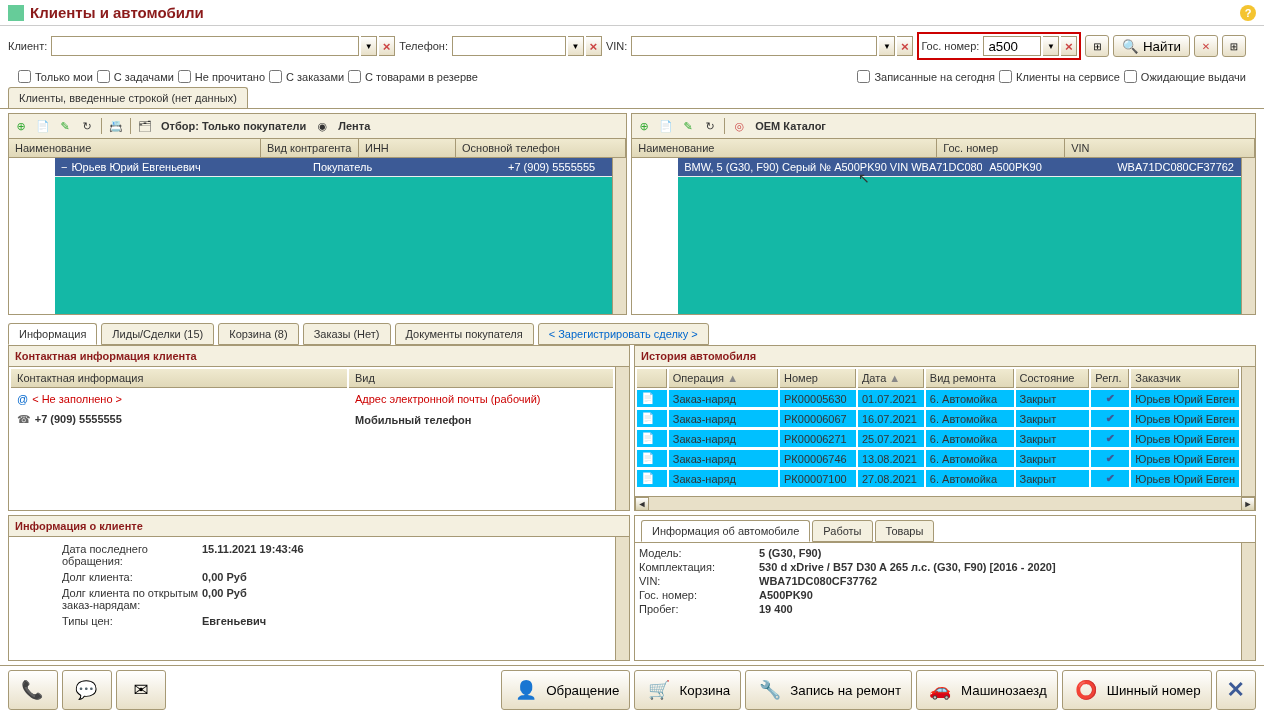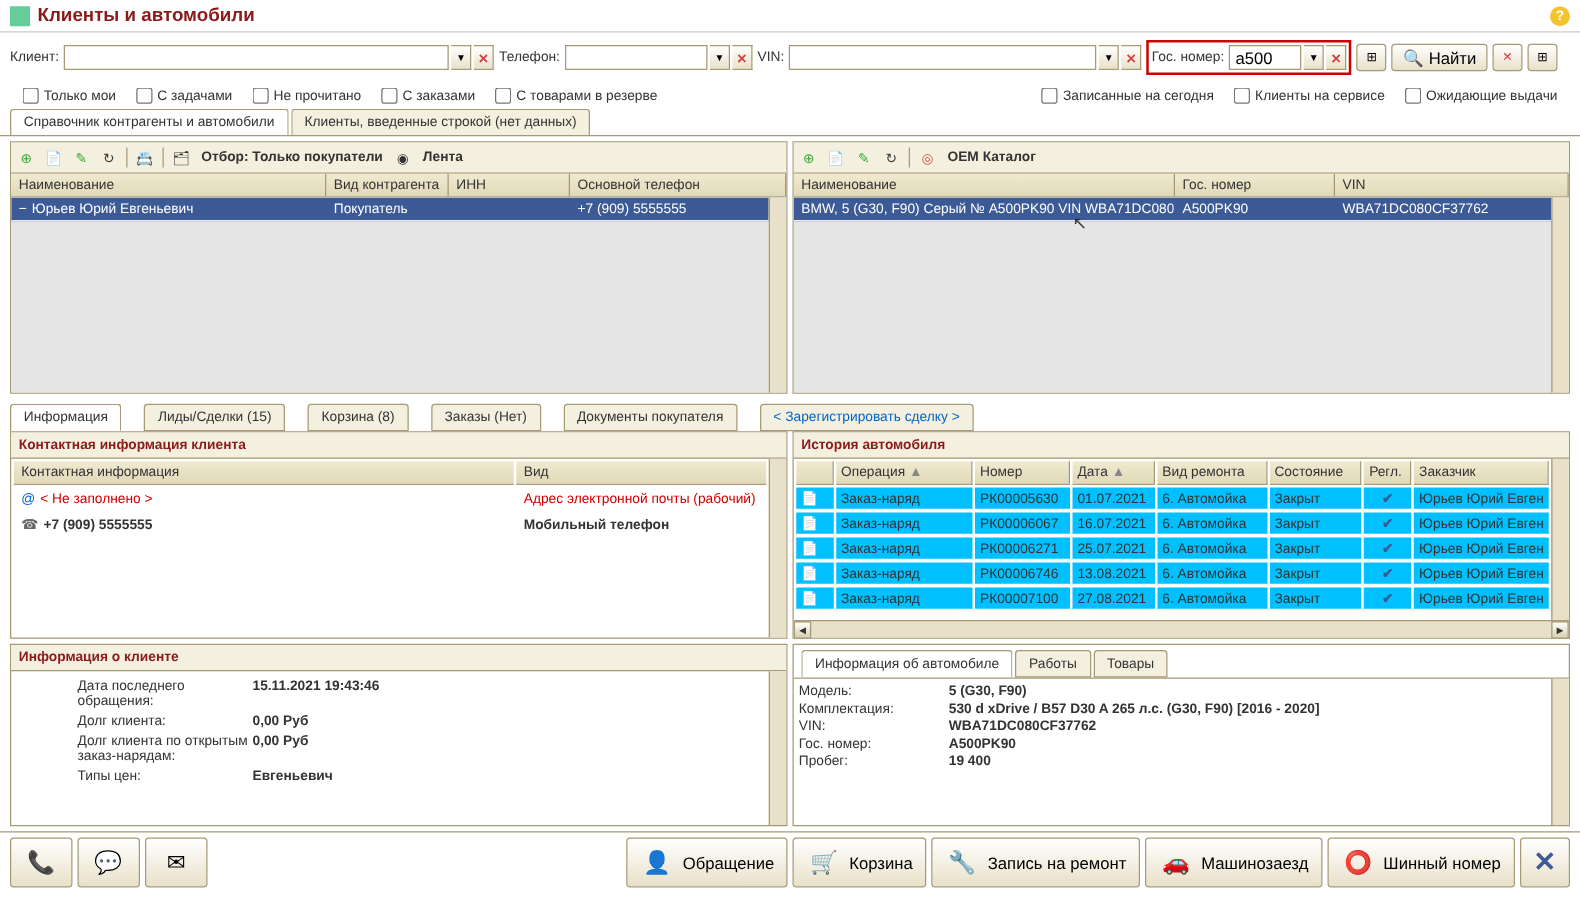--- a/index.html
+++ b/index.html
@@ -11,39 +11,39 @@
 .help-icon { width: 16px; height: 16px; border-radius: 50%; background: #f4c430; color: #fff; text-align: center; line-height: 16px; font-weight: bold; }
 .search-bar { display: flex; align-items: center; padding: 6px 8px; gap: 4px; }
 .search-group { display: flex; align-items: center; gap: 2px; }
 .search-label { margin-right: 2px; }
 .search-input { border: 1px solid #a69975; height: 20px; padding: 0 4px; background: #fff; }
 .dd-btn { width: 16px; height: 20px; border: 1px solid #a69975; border-left: none; background: linear-gradient(#fff,#e8e0c8); font-size: 8px; }
 .x-btn { width: 16px; height: 20px; border: 1px solid #a69975; border-left: none; background: linear-gradient(#fff,#e8e0c8); color: #c44; font-weight: bold; }
 .highlighted { border: 2px solid #c00; padding: 2px; position: relative; }
 .icon-btn { width: 24px; height: 22px; border: 1px solid #a69975; background: linear-gradient(#fff,#e8e0c8); border-radius: 3px; display: inline-flex; align-items: center; justify-content: center; font-size: 10px; }
 .find-btn { display: flex; align-items: center; gap: 4px; padding: 0 8px; height: 22px; border: 1px solid #a69975; background: linear-gradient(#fff,#e8e0c8); border-radius: 3px; }
-.checkbox-row { display: flex; gap: 16px; padding: 4px 18px; align-items: flex-end; }
+.checkbox-row { display: flex; gap: 4px; padding: 4px 18px; align-items: flex-end; }
 .checkbox-item { display: flex; align-items: center; gap: 4px; }
 .checkbox-item input { margin: 0; }
 .main-tabs { display: flex; padding: 0 8px; border-bottom: 1px solid #a69975; }
 .tab { padding: 4px 10px; border: 1px solid #a69975; border-bottom: none; background: #f4f0e0; margin-right: 2px; border-radius: 3px 3px 0 0; cursor: pointer; }
 .tab.active { background: #fff; }
 .grids-row { display: flex; gap: 4px; padding: 4px 8px; height: 210px; }
 .grid-panel { flex: 1; display: flex; flex-direction: column; border: 1px solid #a69975; }
 .toolbar { display: flex; align-items: center; gap: 2px; padding: 2px; background: #f4f0e0; border-bottom: 1px solid #a69975; }
 .tb-btn { width: 20px; height: 20px; display: inline-flex; align-items: center; justify-content: center; font-size: 11px; cursor: pointer; }
 .tb-sep { width: 1px; height: 16px; background: #a69975; margin: 0 2px; }
 .tb-text { padding: 0 4px; font-weight: bold; }
 .grid-header { display: flex; background: linear-gradient(#f0ead0,#e0d8b8); border-bottom: 1px solid #a69975; }
 .grid-col { padding: 3px 6px; border-right: 1px solid #a69975; }
-.grid-body { flex: 1; overflow: auto; background: #e5e5e5; }
+.grid-body { flex: 1; overflow: auto; background: #14b8a6; margin-left: 46px; }
 .grid-row { display: flex; border-bottom: 1px solid #eee; }
 .grid-row.selected { background: #3c5a96; color: #fff; }
 .grid-cell { padding: 3px 6px; border-right: 1px solid transparent; white-space: nowrap; overflow: hidden; }
-.detail-tabs { display: flex; padding: 4px 8px 0; gap: 18px; }
+.detail-tabs { display: flex; padding: 4px 8px 0; gap: 4px; }
 .dtab { padding: 4px 10px; border: 1px solid #a69975; background: #f4f0e0; border-radius: 3px 3px 0 0; cursor: pointer; }
 .dtab.active { background: #fff; border-bottom-color: #fff; }
 .dtab.link { color: #0066cc; }
 .details-row { display: flex; gap: 4px; padding: 0 8px 4px; height: 170px; }
 .panel { flex: 1; border: 1px solid #a69975; display: flex; flex-direction: column; }
 .panel-header { padding: 4px 6px; font-weight: bold; color: #8b1a1a; background: #f4f0e0; border-bottom: 1px solid #a69975; }
 .panel-body { flex: 1; overflow: auto; }
 .contact-table { width: 100%; }
 .contact-table th { text-align: left; padding: 3px 6px; background: linear-gradient(#f0ead0,#e0d8b8); border-bottom: 1px solid #a69975; font-weight: normal; }
 .contact-table td { padding: 3px 6px; }
@@ -150,21 +150,20 @@
         <input type="checkbox" style="">
         <span>Клиенты на сервисе</span>
       </label>
     <label class="checkbox-item">
         <input type="checkbox" style="">
         <span>Ожидающие выдачи</span>
       </label>
   </div>
 
   <div class="main-tabs">
-    <div class="tab active">Справочник контрагенты и автомобили</div>
     <div class="tab">Клиенты, введенные строкой (нет данных)</div>
   </div>
 
   <div class="grids-row">
     <div class="grid-panel">
       <div class="toolbar">
         <span class="tb-btn" style="color:#3a3">⊕</span>
         <span class="tb-btn">📄</span>
         <span class="tb-btn" style="color:#3a3">✎</span>
         <span class="tb-btn">↻</span>
@@ -233,21 +232,21 @@
   </div>
 
   <div class="details-row">
     <div class="panel">
       <div class="panel-header">Контактная информация клиента</div>
       <div style="flex:1;display:flex">
         <div class="panel-body" style="flex:1">
           <table class="contact-table">
             <tbody>
                 <tr>
-              <th style="width:400px">Контактная информация</th>
+              <th style="width:336px">Контактная информация</th>
               <th>Вид</th>
             </tr>
             <tr>
               <td><span class="email-icon">@</span><span class="not-filled">&lt; Не заполнено &gt;</span></td>
               <td class="not-filled">Адрес электронной почты (рабочий)</td>
             </tr>
             <tr>
               <td><span class="phone-icon">☎</span><b>+7 (909) 5555555</b></td>
               <td><b>Мобильный телефон</b></td>
             </tr>

